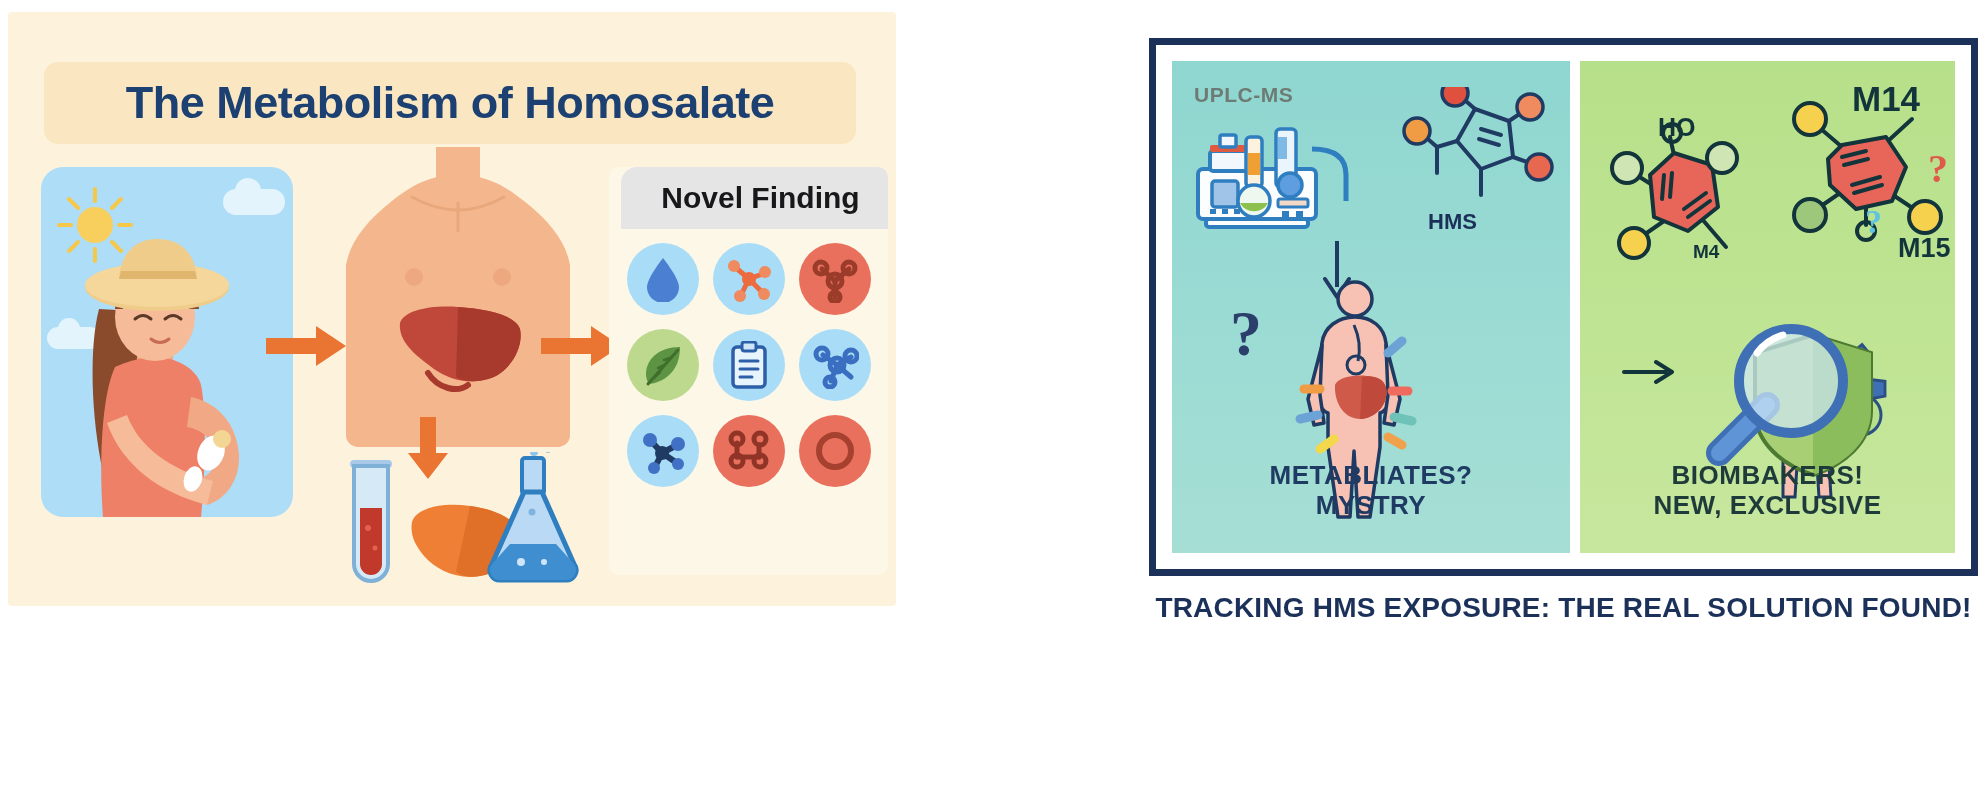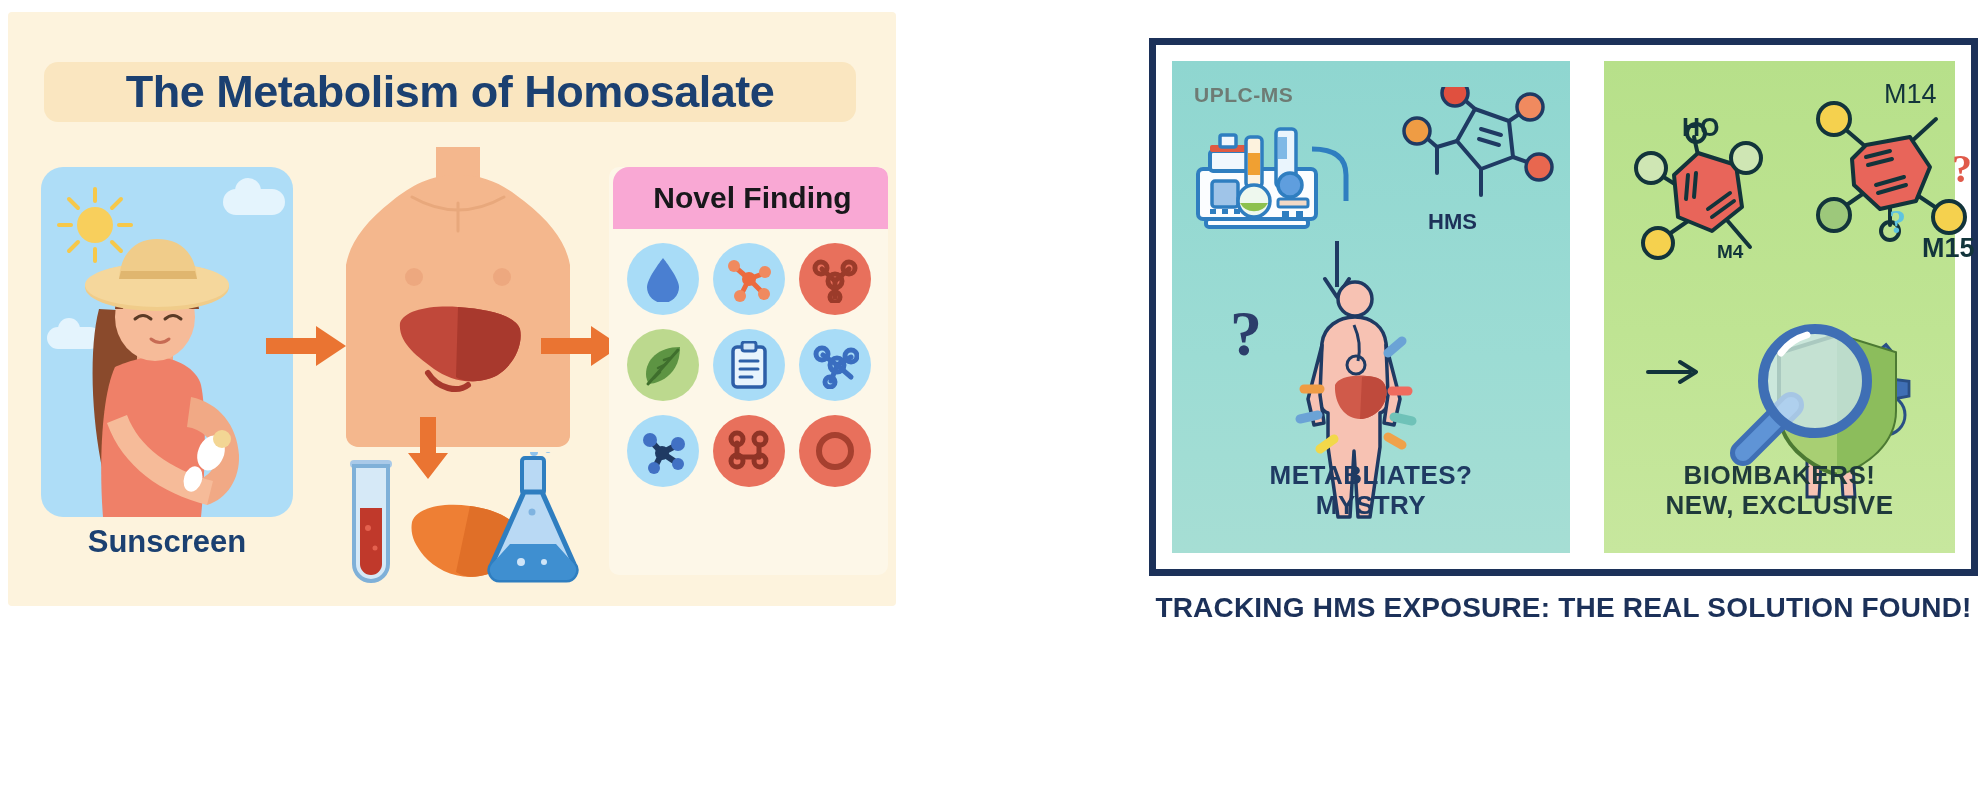--- a/index.html
+++ b/index.html
@@ -14,21 +14,21 @@
   
   #left-panel {
     position: absolute; left: 8px; top: 12px;
     width: 888px; height: 594px;
     background: #fdf3dd;
     border-radius: 4px;
     overflow: hidden;
   }
   #title-band {
     position: absolute; left: 36px; top: 50px;
-    width: 812px; height: 60px;
+    width: 812px; height: 82px;
     background: #fae6c0;
     border-radius: 14px;
     display: flex; align-items: center; justify-content: center;
   }
   #title-text {
     color: #1b4071;
     font-size: 45px;
     font-weight: bold;
     letter-spacing: -0.5px;
     white-space: nowrap;
@@ -67,22 +67,22 @@
 
   
   #novel-card {
     position: absolute; left: 601px; top: 155px;
     width: 279px; height: 408px;
     background: #fdf7e8;
     border-radius: 10px;
     overflow: hidden;
   }
   #novel-header {
-    position: absolute; left:4px; top:0; width:279px; height:62px;
-    background: #f9a8d4;
+    position: absolute; left:12px; top:0; width:279px; height:62px;
+    background: #e5e5e5;
     border-radius: 16px 16px 0 0;
     display:flex; align-items:center; justify-content:center;
   }
   #novel-header-text { color:#18181b; font-size:30px; font-weight:bold; }
   #icon-grid {
     position:absolute; left:14px; top:72px; width:252px; height:252px;
     display:grid; grid-template-columns: repeat(3, 1fr); grid-template-rows: repeat(3, 1fr);
     gap: 6px;
   }
   .icon-cell { display:flex; align-items:center; justify-content:center; }
@@ -97,21 +97,21 @@
   }
   #metabolites-text { color:#1b4071; font-size:30px; font-weight:bold; }
 
   
   #right-panel {
     position:absolute; left:1149px; top:38px;
     width: 829px; height: 538px;
     background:#ffffff;
     border: 7px solid #1c3159;
   }
-  #right-inner { position:absolute; inset:16px; display:flex; gap:12px; }
+  #right-inner { position:absolute; inset:16px; display:flex; gap:0; }
   #panel-teal {
     position:relative;
     width: 398px; height: 100%;
     background: linear-gradient(180deg,#8fd6d0 0%, #9cdcd4 60%, #a6ded4 100%);
     margin-right: 0;
   }
   #divider-gap { width: 10px; background:#ffffff; }
   #panel-green {
     position:relative;
     flex:1; height:100%;
@@ -134,21 +134,21 @@
   #teal-caption {
     position:absolute; left:0; bottom:32px; width:100%;
     text-align:center; color:#1f3a63; font-size:26px; font-weight:bold;
     line-height:1.18; letter-spacing:0.5px;
   }
 
   #mol-m4 { position:absolute; left:22px; top:52px; width:175px; height:165px; }
   #mol-m14 { position:absolute; left:190px; top:28px; width:195px; height:190px; }
   #label-ho { position:absolute; left:78px; top:52px; color:#12343b; font-size:25px; font-weight:bold; }
   #label-m4 { position:absolute; left:113px; top:180px; color:#12343b; font-size:19px; font-weight:bold; }
-  #label-m14 { position:absolute; left:280px; top:18px; color:#12343b; font-size:27px; font-weight:normal; }
+  #label-m14 { position:absolute; left:272px; top:18px; color:#12343b; font-size:35px; font-weight:bold; }
   #label-m15 { position:absolute; left:318px; top:172px; color:#12343b; font-size:27px; font-weight:bold; }
   #qmark-red { position:absolute; left:348px; top:84px; color:#e05a4a; font-size:40px; font-weight:bold;
                font-family:"Liberation Serif", serif; }
   #qmark-blue { position:absolute; left:285px; top:142px; color:#5fc4e0; font-size:34px; font-weight:bold;
                font-family:"Liberation Serif", serif; }
   #magnifier-scene { position:absolute; left:95px; top:222px; width:250px; height:230px; }
   #right-arrow-green { position:absolute; left:42px; top:296px; width:52px; height:30px; }
   #green-caption {
     position:absolute; left:0; bottom:32px; width:100%;
     text-align:center; color:#1f3a3b; font-size:26px; font-weight:bold;
@@ -211,21 +211,20 @@
 
         <path d="M150 180 C178 186 196 208 198 238 C199 262 186 282 166 288 L154 264 C168 260 176 250 174 238 C172 222 160 212 146 210 Z" fill="#f1a985"></path>
 
         <path d="M66 206 C82 250 120 276 166 288 L172 264 C128 252 98 230 86 198 Z" fill="#f6bb99"></path>
 
         <ellipse cx="170" cy="236" rx="13" ry="18" fill="#ffffff" transform="rotate(22 170 236)"></ellipse>
         <ellipse cx="152" cy="262" rx="9" ry="13" fill="#ffffff" transform="rotate(18 152 262)"></ellipse>
         <circle cx="181" cy="222" r="9" fill="#f3d694"></circle>
       </svg>
     </div>
-    <div id="sunscreen-label">Sunscreen</div>
 
     <svg id="torso-wrap" viewBox="0 0 300 310">
 
       <path d="M128 0 L172 0 L172 40 L128 40 Z" fill="#f4b78d"></path>
 
       <path d="M150 28 C178 28 196 38 216 54 C244 76 258 96 262 118 L262 286 C262 294 256 300 248 300 L214 300 C206 300 202 294 202 286 L202 188
                L98 188 L98 286 C98 294 94 300 86 300 L52 300 C44 300 38 294 38 286 L38 118 C42 96 56 76 84 54 C104 38 122 28 150 28 Z" fill="#f4b78d"></path>
 
       <path d="M38 118 L262 118 L262 288 C262 296 256 300 248 300 L52 300 C44 300 38 296 38 288 Z" fill="#f4b78d"></path>
 

